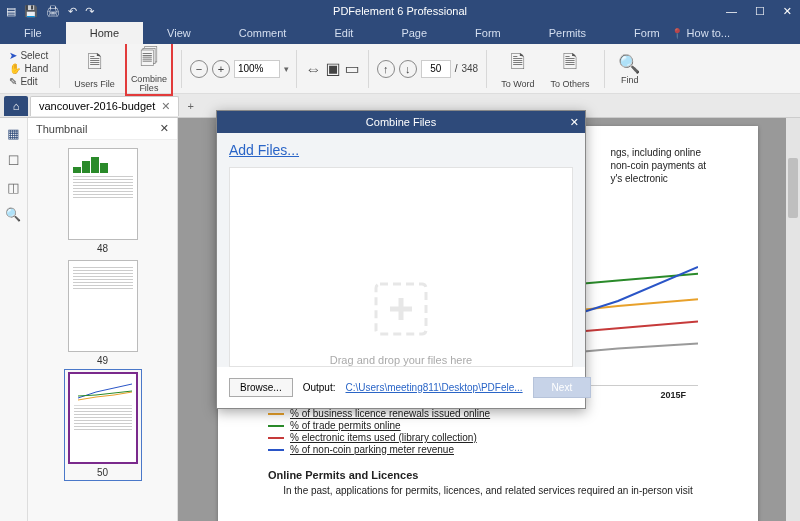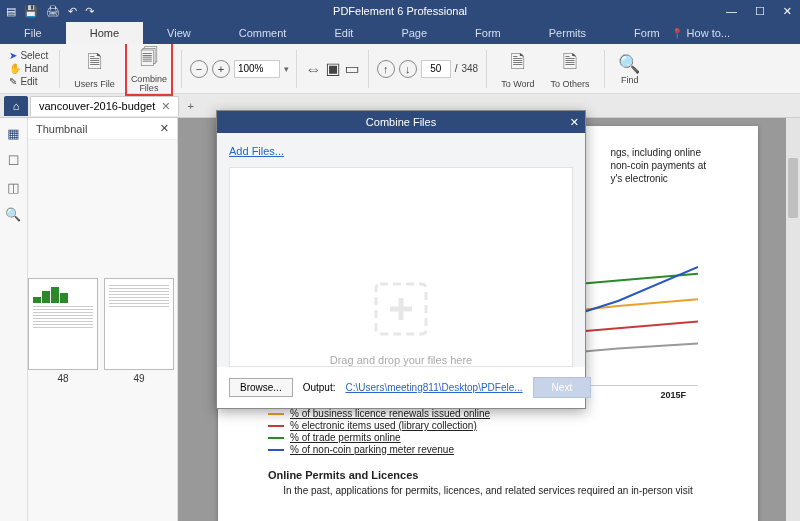--- a/index.html
+++ b/index.html
@@ -44,21 +44,21 @@
 .workspace { display: flex; height: 403px; }
 
 
 .rail { width: 28px; background: #f7f7f7; border-right: 1px solid #ddd; display: flex; flex-direction: column; align-items: center; gap: 12px; padding-top: 8px; }
 .rail span { font-size: 13px; color: #666; cursor: pointer; }
 .rail span.active { color: #2e4a7a; }
 
 
 .thumbs { width: 150px; border-right: 1px solid #ddd; display: flex; flex-direction: column; background: #fff; }
 .thumbs .th-head { height: 22px; display: flex; align-items: center; justify-content: space-between; padding: 0 8px; font-size: 11px; color: #444; border-bottom: 1px solid #eee; }
-.thumbs .th-body { flex: 1; overflow: auto; padding: 8px 0; display: flex; flex-direction: row; align-items: center; gap: 6px; background: #f8f8f8; }
+.thumbs .th-body { flex: 1; overflow: auto; padding: 8px 0; display: flex; flex-direction: column; align-items: center; gap: 6px; background: #f8f8f8; }
 .thumb { width: 72px; display: flex; flex-direction: column; align-items: center; gap: 3px; cursor: pointer; }
 .thumb .page { width: 70px; height: 92px; background: #fff; border: 1px solid #bbb; position: relative; overflow: hidden; padding: 4px; }
 .thumb.selected .page { border: 2px solid #7a2a8c; }
 .thumb.selected { outline: 1px solid #4a78c9; outline-offset: 2px; }
 .thumb .pn { font-size: 10px; color: #333; }
 .pg-line { height: 1px; background: #ccc; margin: 2px 0; }
 .pg-bar { display: inline-block; width: 8px; background: #2a8a2a; margin-right: 1px; }
 .pg-chart { height: 20px; display: flex; align-items: flex-end; margin-bottom: 3px; }
 
 
@@ -72,21 +72,21 @@
 .dp-chart { position: absolute; right: 60px; top: 90px; width: 160px; height: 170px; }
 .dp-chart svg { width: 100%; height: 100%; }
 .scrollbar-v { position: absolute; right: 0; top: 0; width: 14px; height: 100%; background: #e4e4e4; }
 .scrollbar-v .sv-thumb { position: absolute; left: 2px; width: 10px; background: #bfbfbf; border-radius: 2px; }
 
 
 .modal { position: absolute; left: 216px; top: 110px; width: 370px; background: #fff; border: 1px solid #888; box-shadow: 0 3px 12px rgba(0,0,0,.35); z-index: 50; }
 .modal .m-title { height: 22px; background: #2e4a7a; color: #fff; font-size: 11px; display: flex; align-items: center; justify-content: center; position: relative; }
 .modal .m-close { position: absolute; right: 6px; cursor: pointer; }
 .modal .m-body { background: #f2f4f6; padding: 8px 12px 0 12px; }
-.modal .m-link { color: #2a65c7; text-decoration: underline; font-size: 11px; cursor: pointer; }
+.modal .m-link { color: #2a65c7; text-decoration: underline; font-size: 14px; cursor: pointer; }
 .modal .m-drop { background: #fff; border: 1px solid #e2e2e2; height: 200px; margin-top: 8px; display: flex; flex-direction: column; align-items: center; justify-content: flex-end; gap: 10px; }
 .modal .m-drop svg { opacity: .35; }
 .modal .m-drop .m-hint { font-size: 11px; color: #aaa; }
 .modal .m-foot { display: flex; align-items: center; gap: 10px; padding: 10px 12px; font-size: 10px; }
 .modal .m-foot button { font-size: 10px; padding: 3px 10px; border: 1px solid #aaa; background: #f7f7f7; cursor: pointer; }
 .modal .m-foot .out-path { color: #2a65c7; text-decoration: underline; cursor: pointer; }
 .modal .m-foot .m-next { margin-left: auto; background: #c7d3e8; border: 1px solid #b6c3da; color: #fff; padding: 4px 18px; }
 
 .visible-text-right { position: absolute; right: 52px; top: 20px; font-size: 10px; line-height: 1.3; color: #222; text-align: left; }
 .year-lbl { position: absolute; right: 72px; top: 264px; font-size: 9px; font-weight: bold; }
@@ -281,26 +281,26 @@
       <div class="dp-legend" id="legend">
           <div class="lg-row">
             <span class="lg-clr" style="background:#9a9a9a"></span>
             <span>% of dog licences issued online</span>
           </div>
           <div class="lg-row">
             <span class="lg-clr" style="background:#e8a12b"></span>
             <span>% of business licence renewals issued online</span>
           </div>
           <div class="lg-row">
+            <span class="lg-clr" style="background:#2a8a2a"></span>
+            <span>% of trade permits online</span>
+          </div>
+          <div class="lg-row">
             <span class="lg-clr" style="background:#c63a3a"></span>
             <span>% electronic items used (library collection)</span>
-          </div>
-          <div class="lg-row">
-            <span class="lg-clr" style="background:#2a8a2a"></span>
-            <span>% of trade permits online</span>
           </div>
           <div class="lg-row">
             <span class="lg-clr" style="background:#2a55c7"></span>
             <span>% of non-coin parking meter revenue</span>
           </div>
         </div>
       <div class="dp-head">Online Permits and Licences</div>
       <div class="dp-body">In the past, applications for permits, licences, and related services required an in-person visit</div>
     </div>
     <div class="scrollbar-v">

